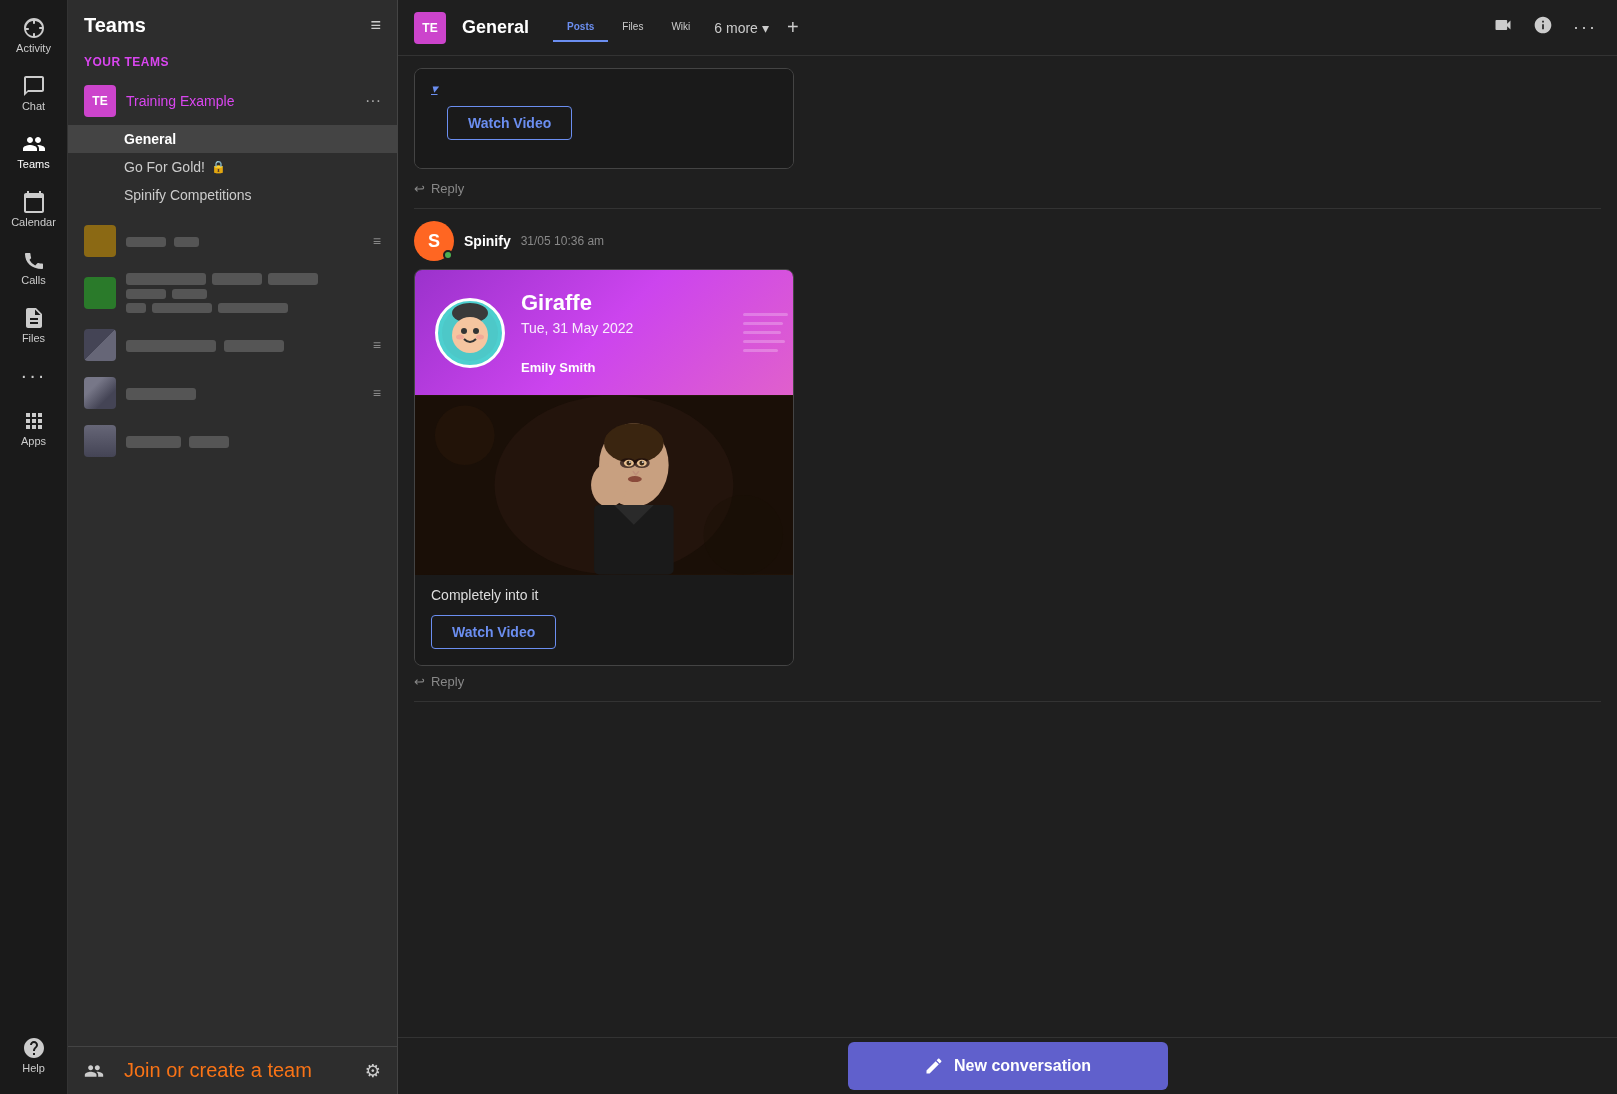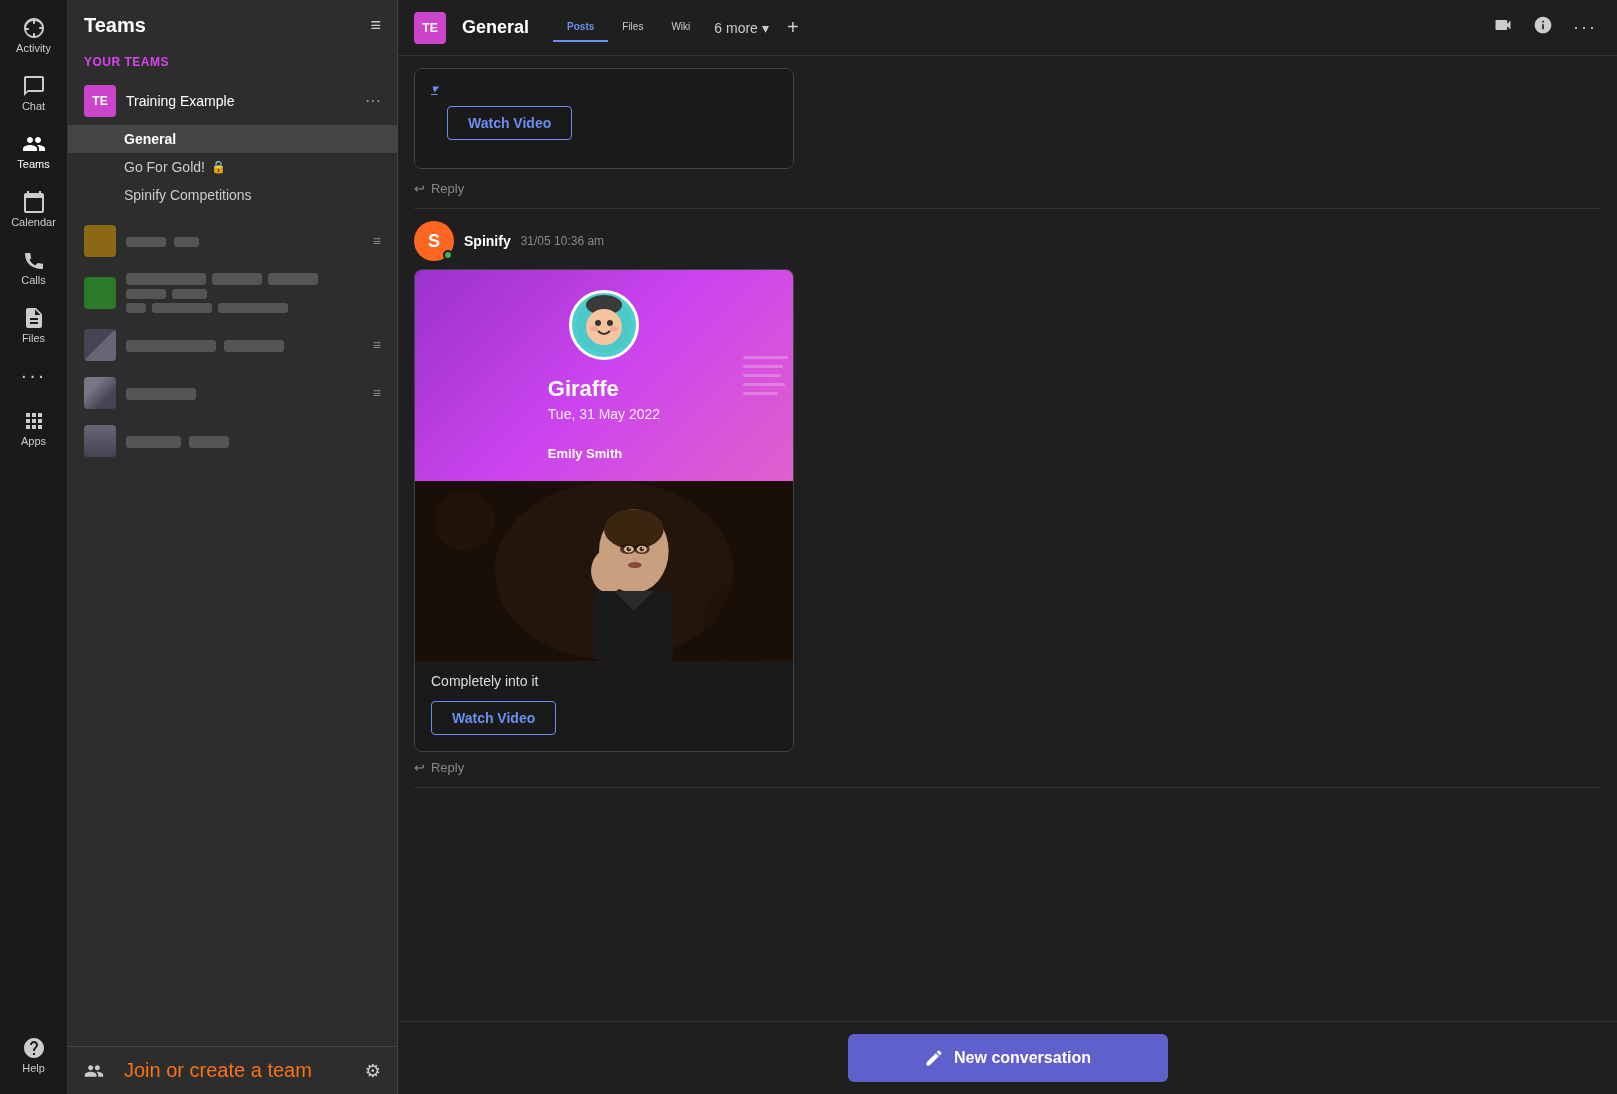--- a/index.html
+++ b/index.html
@@ -96,21 +96,21 @@
       display: flex;
       align-items: center;
       justify-content: center;
       font-size: 12px;
       font-weight: 700;
       color: #fff;
       flex-shrink: 0;
     }
     .team-name {
       font-size: 14px;
-      color: #ffffff;
+      color: #d946ef;
       flex: 1;
     }
     .team-more {
       color: #aaa;
       font-size: 16px;
       cursor: pointer;
     }
     .channel-item {
       display: flex;
       align-items: center;
@@ -290,21 +290,20 @@
       width: 380px;
       background: #2a2a2a;
     }
     .spinify-card-header {
       background: linear-gradient(135deg, #9b32cc 0%, #cc44ee 50%, #e060cc 100%);
       padding: 20px;
       display: flex;
       align-items: center;
       gap: 16px;
       position: relative;
-      flex-direction: column;
     }
     .spinify-avatar-circle {
       width: 70px;
       height: 70px;
       border-radius: 50%;
       background: #4dcfcf;
       border: 3px solid #fff;
       flex-shrink: 0;
       display: flex;
       align-items: center;
@@ -387,21 +386,21 @@
       right: 1px;
       width: 10px;
       height: 10px;
       border-radius: 50%;
       background: #4caf50;
       border: 2px solid #1f1f1f;
     }
 
     
     .new-conv-bar {
-      padding: 12px 16px;
+      padding: 4px 16px;
       background: #1f1f1f;
       border-top: 1px solid #333;
       flex-shrink: 0;
       display: flex;
       align-items: center;
       justify-content: center;
     }
     .new-conv-btn {
       background: #6060cc;
       color: #fff;

